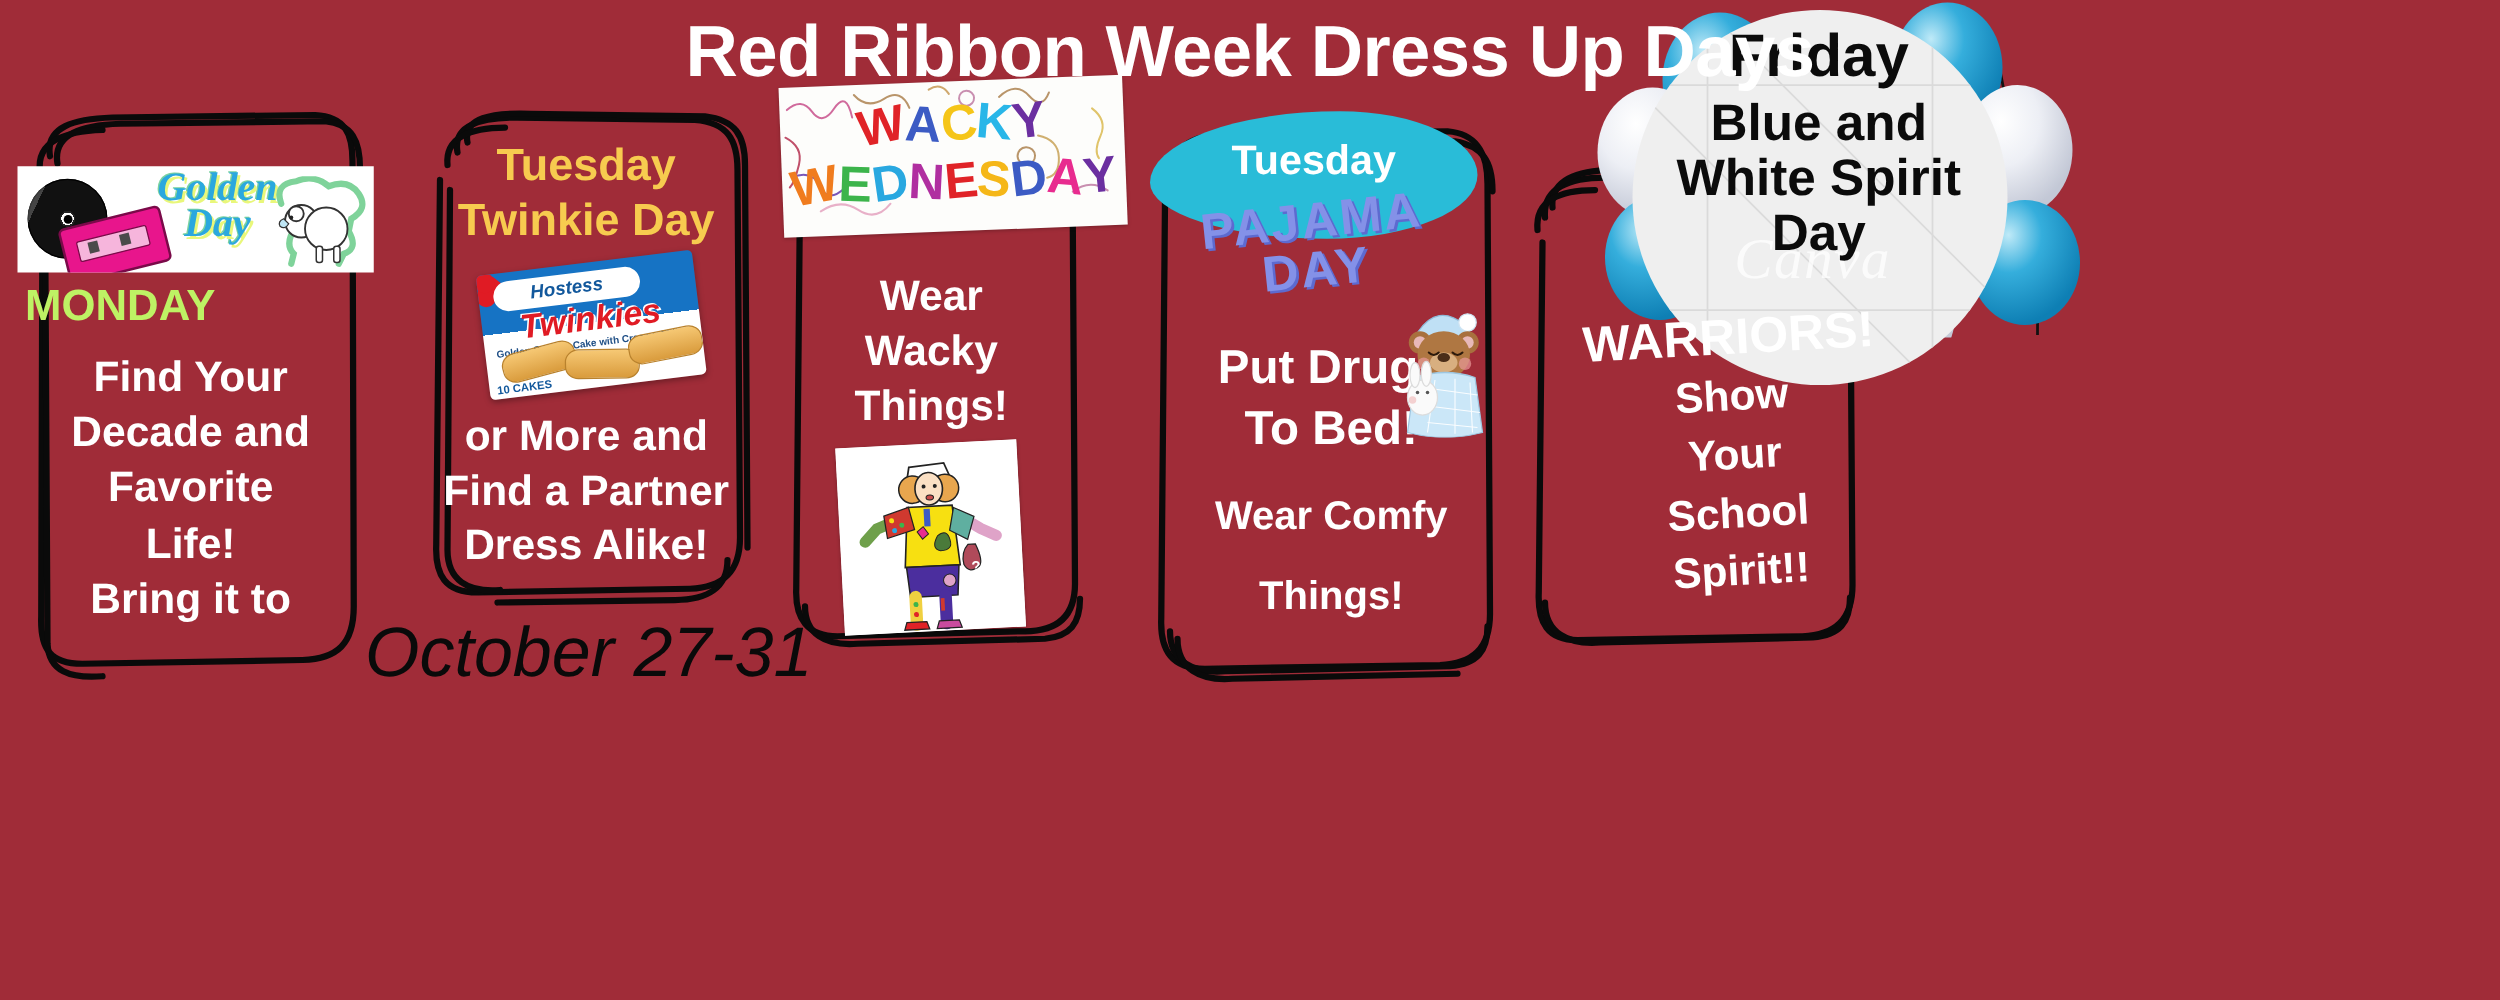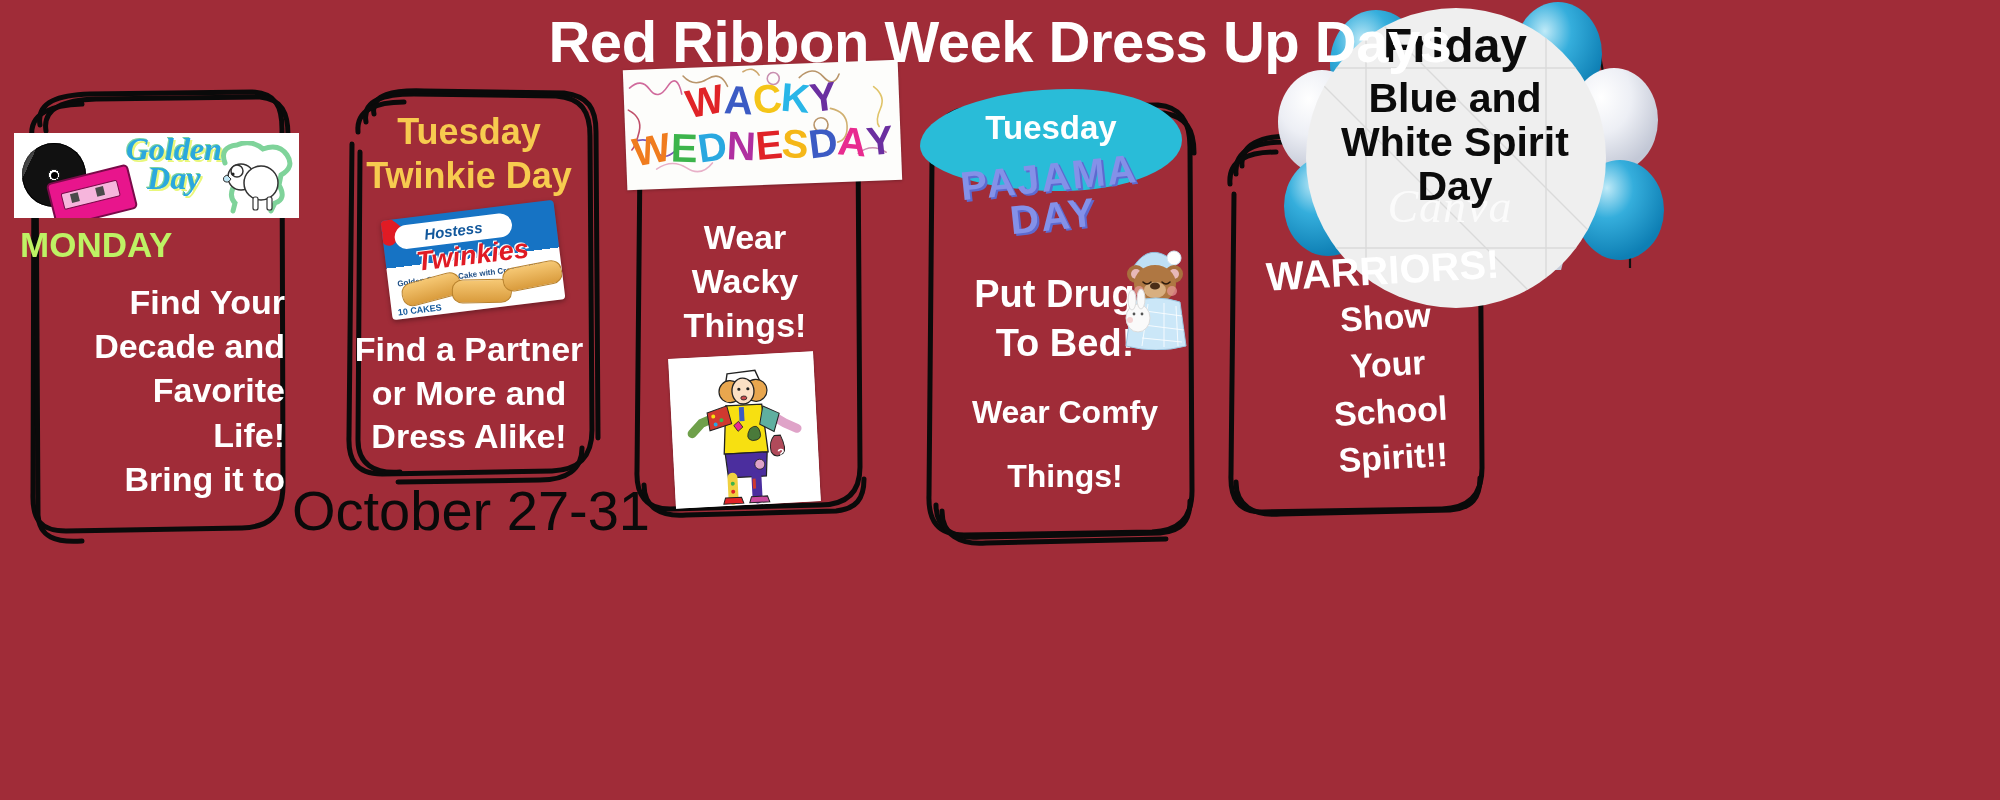--- a/index.html
+++ b/index.html
@@ -18,25 +18,26 @@
     color:#FFFFFF;
     font-size:58px;font-weight:bold;
     letter-spacing:-0.5px;
     z-index:30;
     white-space:nowrap;
   }
 
   
   .date-line{
     position:absolute;
-    left:292px;top:478px;
+    left:292px;top:489px;
     color:#0A0A0A;
     font-size:56px;font-weight:500;
     z-index:40;
     white-space:nowrap;
+    font-style:italic;
   }
 
   
   .card{position:absolute;}
   .scribble{position:absolute;inset:0;z-index:1;pointer-events:none;}
   .scribble svg{width:100%;height:100%;display:block;overflow:visible;}
 
   
   #card-mon{left:20px;top:85px;width:265px;height:455px;}
   .decades-banner{
@@ -60,21 +61,21 @@
     text-shadow:2px 2px 0 #E9F77A, -1px -1px 0 #7bd2a0;}
   .decades-text .l1{font-size:32px;display:block;}
   .decades-text .l2{font-size:32px;display:block;}
   .poodle{position:absolute;right:4px;top:8px;width:78px;height:74px;}
   .monday-label{
     position:absolute;left:0;right:0;top:140px;text-align:left;
     color:#bef264;font-size:35px;font-weight:bold;z-index:9;
   }
   .mon-body{
     position:absolute;left:0;right:0;top:195px;
-    color:#FFFFFF;font-size:34px;font-weight:bold;line-height:1.30;text-align:right;z-index:9;
+    color:#FFFFFF;font-size:34px;font-weight:bold;line-height:1.30;text-align:center;z-index:9;
   }
 
   
   #card-tue{left:338px;top:88px;width:262px;height:400px;}
   .tue-head{
     position:absolute;left:-10px;right:-10px;top:22px;text-align:center;
     color:#F7CB4F;font-size:36px;font-weight:bold;line-height:1.22;z-index:9;
   }
   .twinkie-box{
     position:absolute;left:48px;top:122px;width:174px;height:100px;z-index:8;
@@ -266,22 +267,22 @@
       <div class="sub">Golden Sponge Cake with Creamy Filling</div>
       <div class="cakes">
         <div class="cake c1"></div>
           <div class="cake c2"></div>
           <div class="cake c3"></div>
       </div>
       <div class="cnt">10 CAKES</div>
     </div>
 
     <div class="tue-body">
+      <div>or More and</div>
       <div>Find a Partner</div>
-      <div>or More and</div>
       <div>Dress Alike!</div>
     </div>
   </div>
 
   <div class="card" id="card-wed">
     <div class="scribble">
       <svg viewBox="0 0 230 430" preserveAspectRatio="none">
         <g fill="none" stroke="#0A0A0A" stroke-width="5" stroke-linecap="round" stroke-linejoin="round">
           <path d="M14 40 C12 16, 32 8, 60 8 L196 6 C220 8, 228 22, 228 46 L230 372 C230 398, 216 410, 190 410 L40 414 C16 414, 6 400, 7 376 L10 62"></path>
           <path d="M8 50 C6 26, 26 18, 54 17 L190 15 C214 18, 222 30, 222 54"></path>

